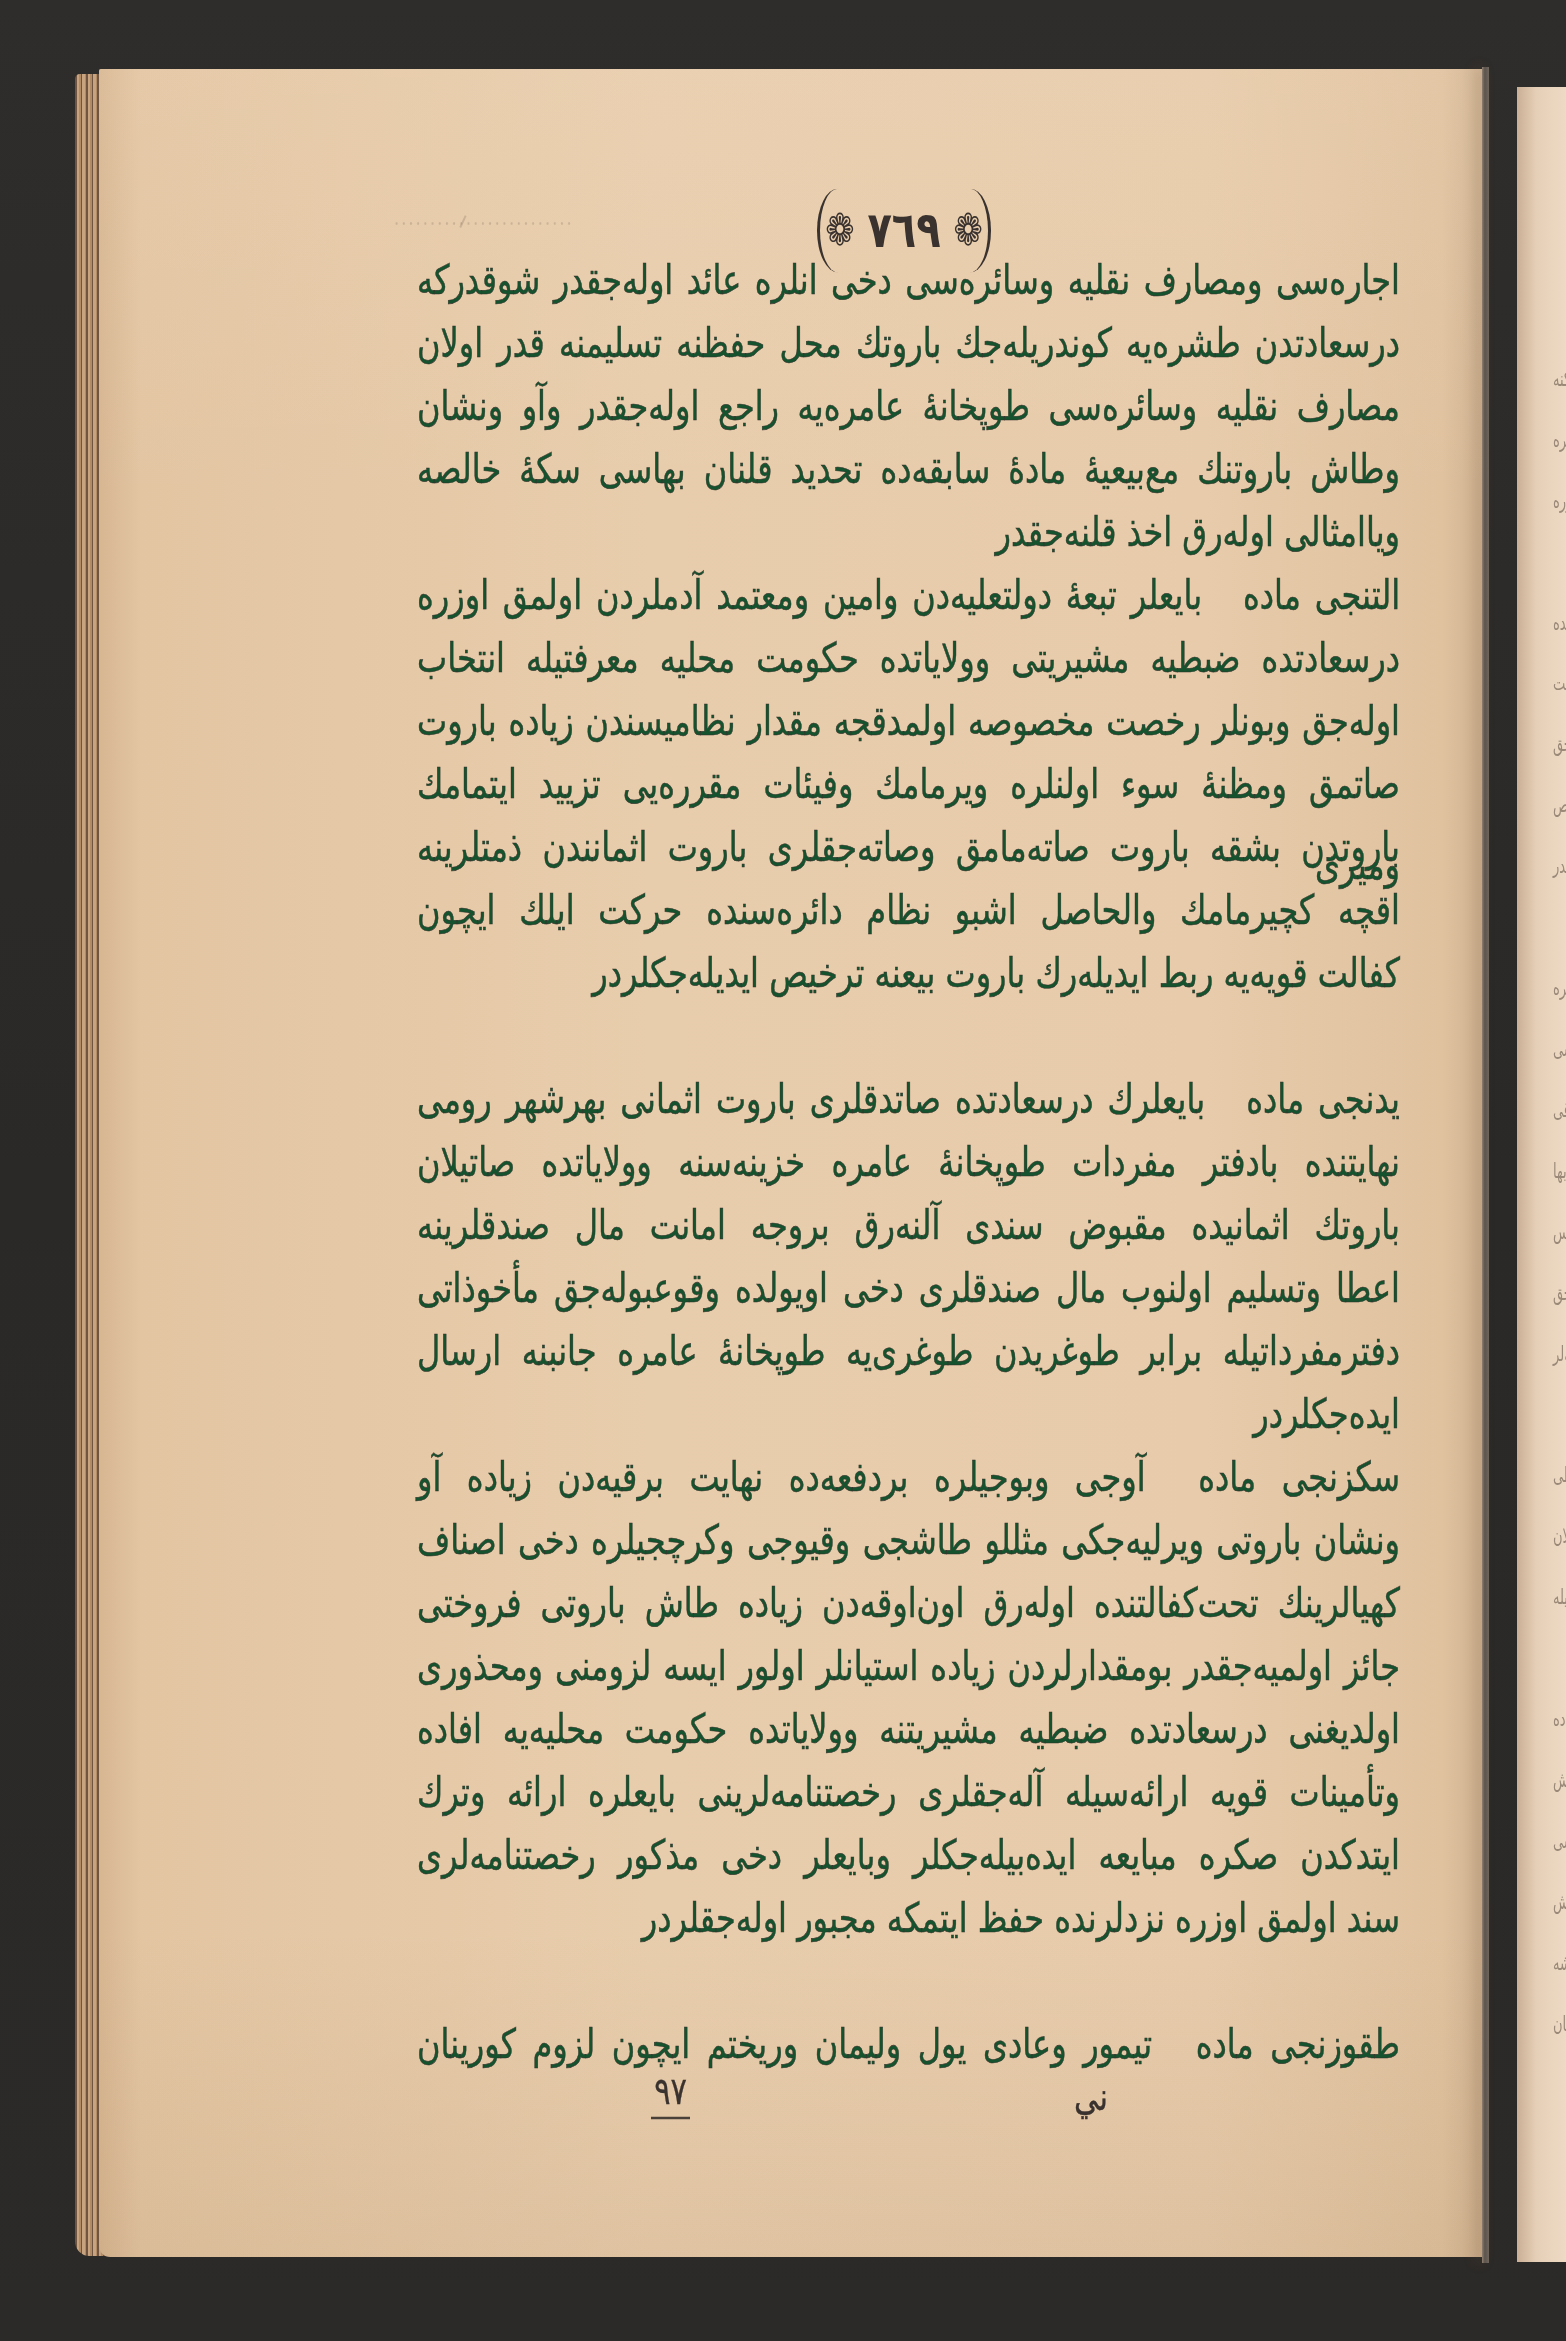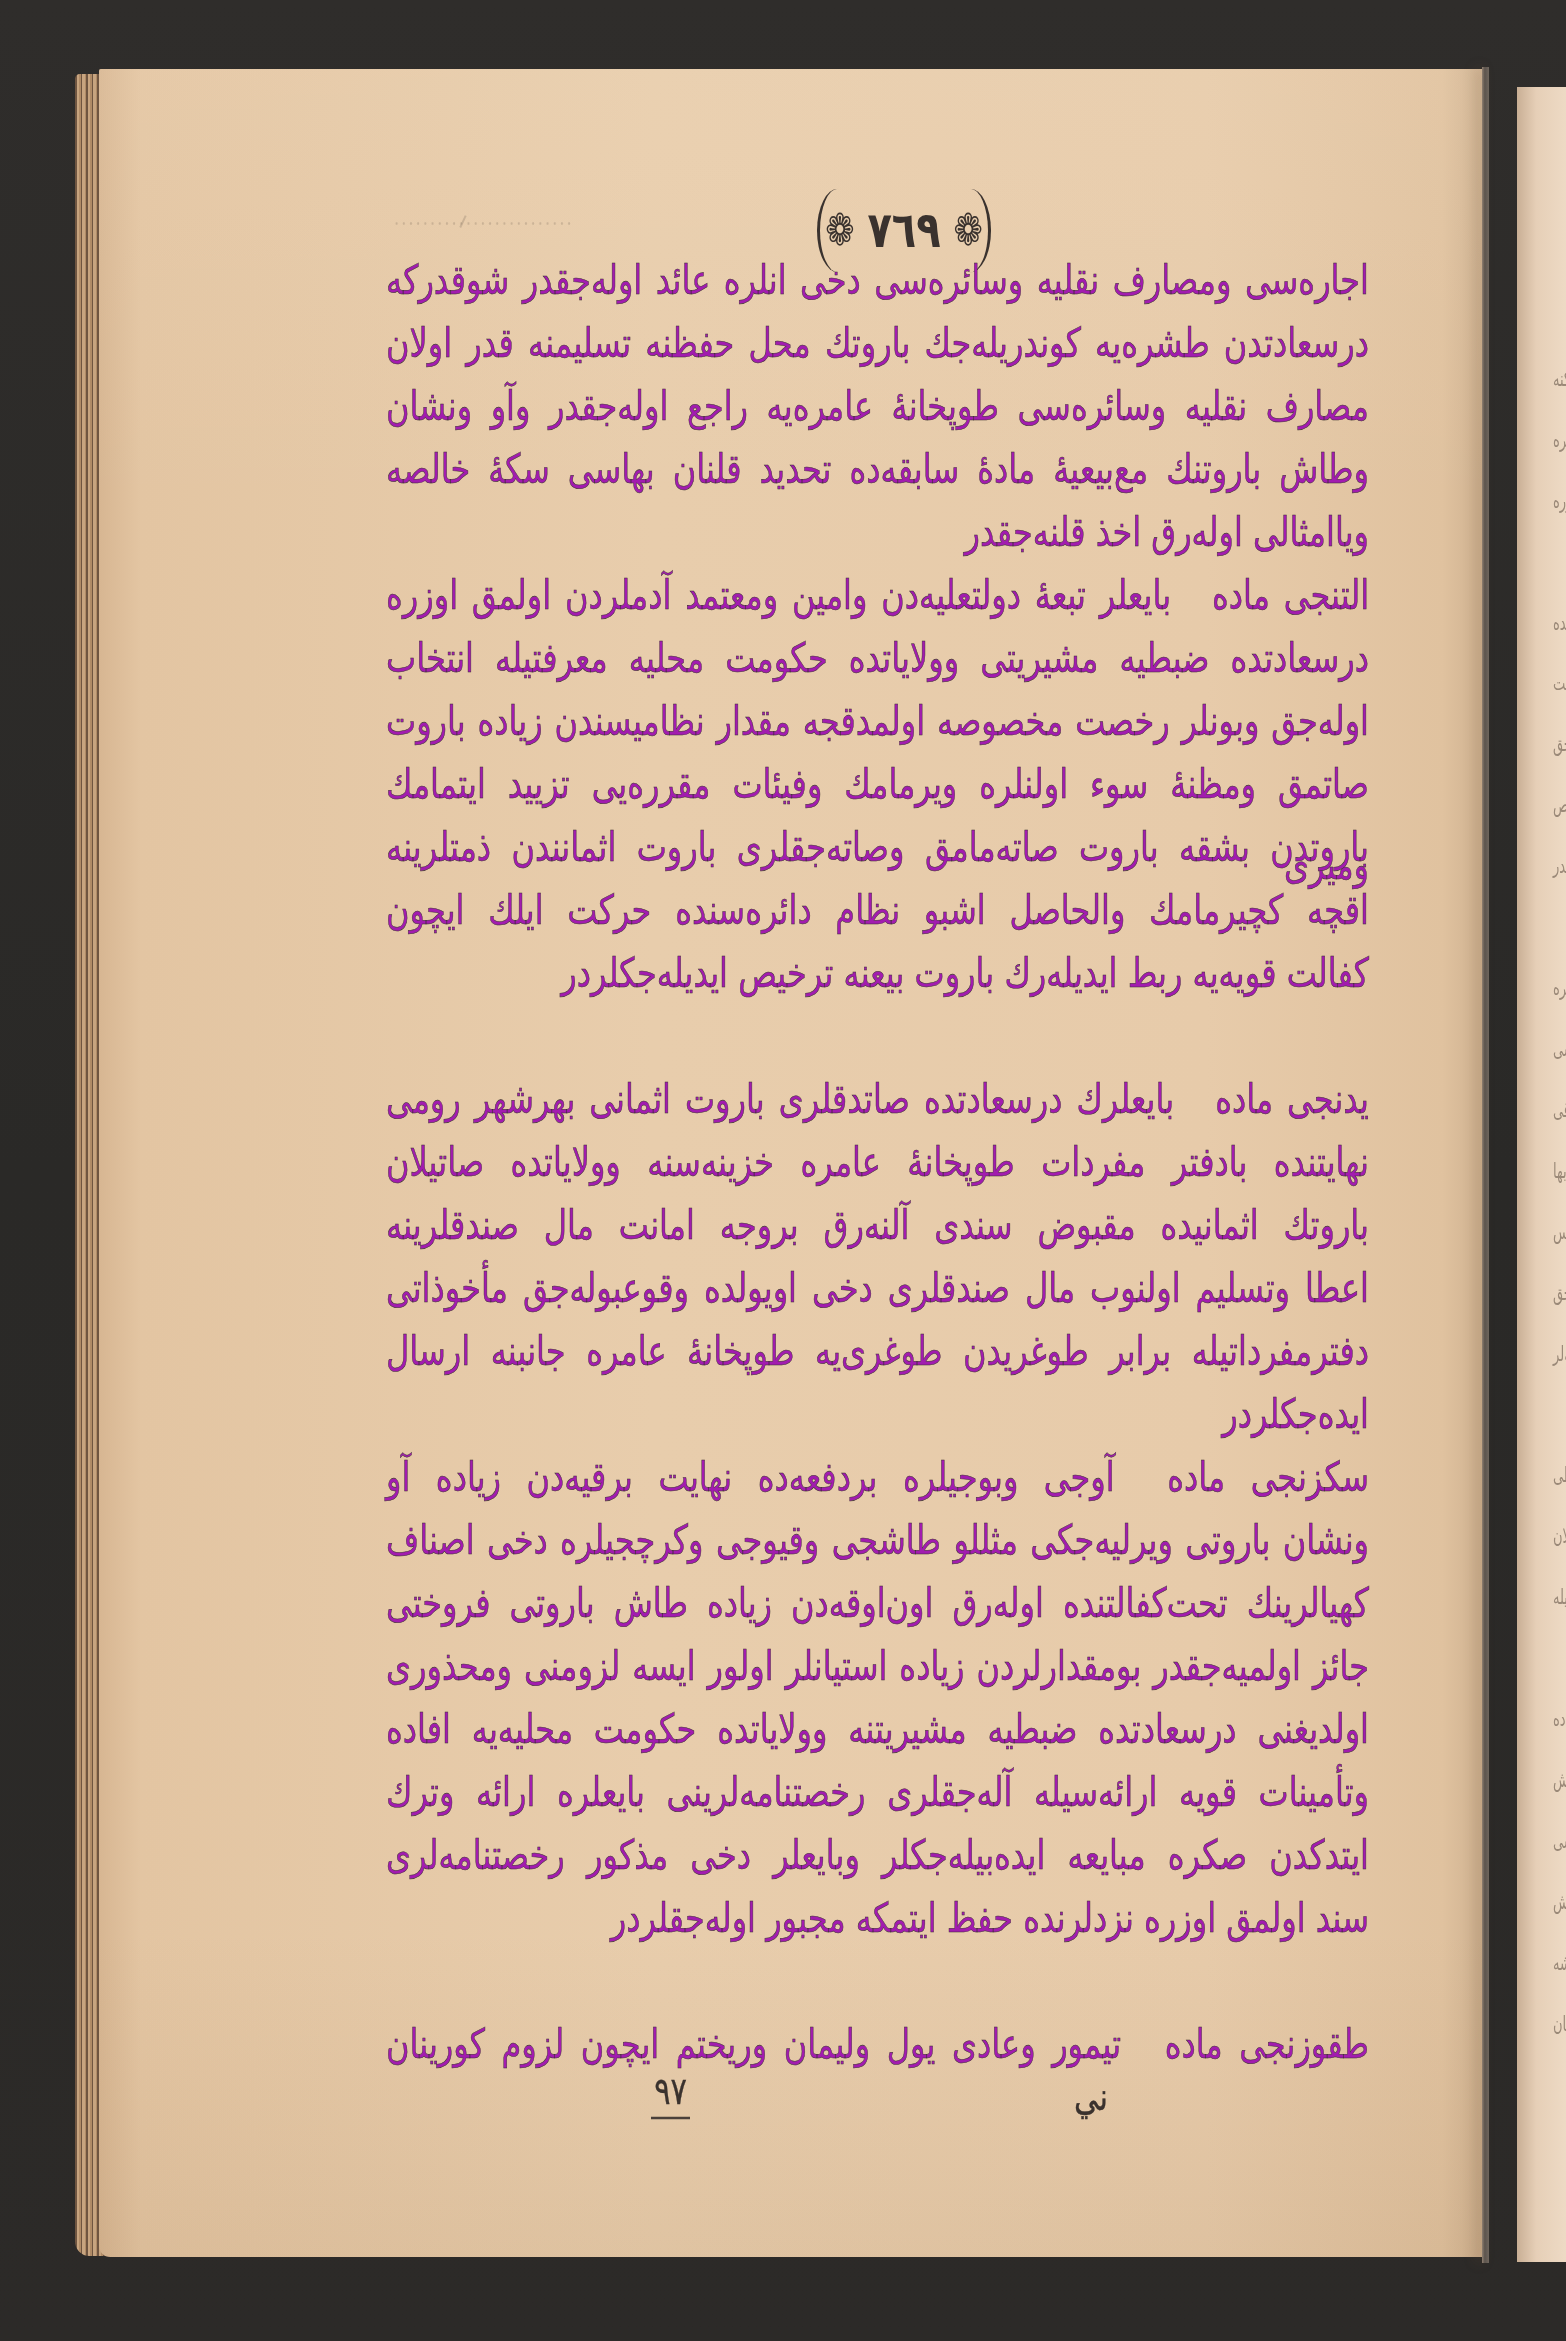--- a/index.html
+++ b/index.html
@@ -52,22 +52,22 @@
     color: #3a322e;
   }
   .ornament {
     font-size: 35px; line-height: 67px; position: relative; padding: 0 4.8px;
     transform: scaleY(1.25);
   }
   .ornament.left { border-left: 3.2px solid #3a322e; border-radius: 60% 0 0 60%; }
   .ornament.right { border-right: 3.2px solid #3a322e; border-radius: 0 60% 60% 0; }
   .page-number { font-size: 40px; font-weight: bold; line-height: 67px; transform: scaleY(1.25); }
   .text-block {
-    position: absolute; left: 386px; top: 249px; width: 983px;
-    direction: rtl; color: #a21caf; font-size: 32px;
+    position: absolute; left: 417px; top: 249px; width: 983px;
+    direction: rtl; color: #14532d; font-size: 32px;
   }
   .line {
     height: 63px; line-height: 63px; white-space: normal;
     text-align: justify; text-align-last: justify;
     transform: scaleY(1.28); transform-origin: center;
     -webkit-text-stroke: 0.4px #3a322e;
   }
   .line.last { text-align: right; text-align-last: right; }
   .blank { height: 63px; }
   .label { margin-left: 27px; }

